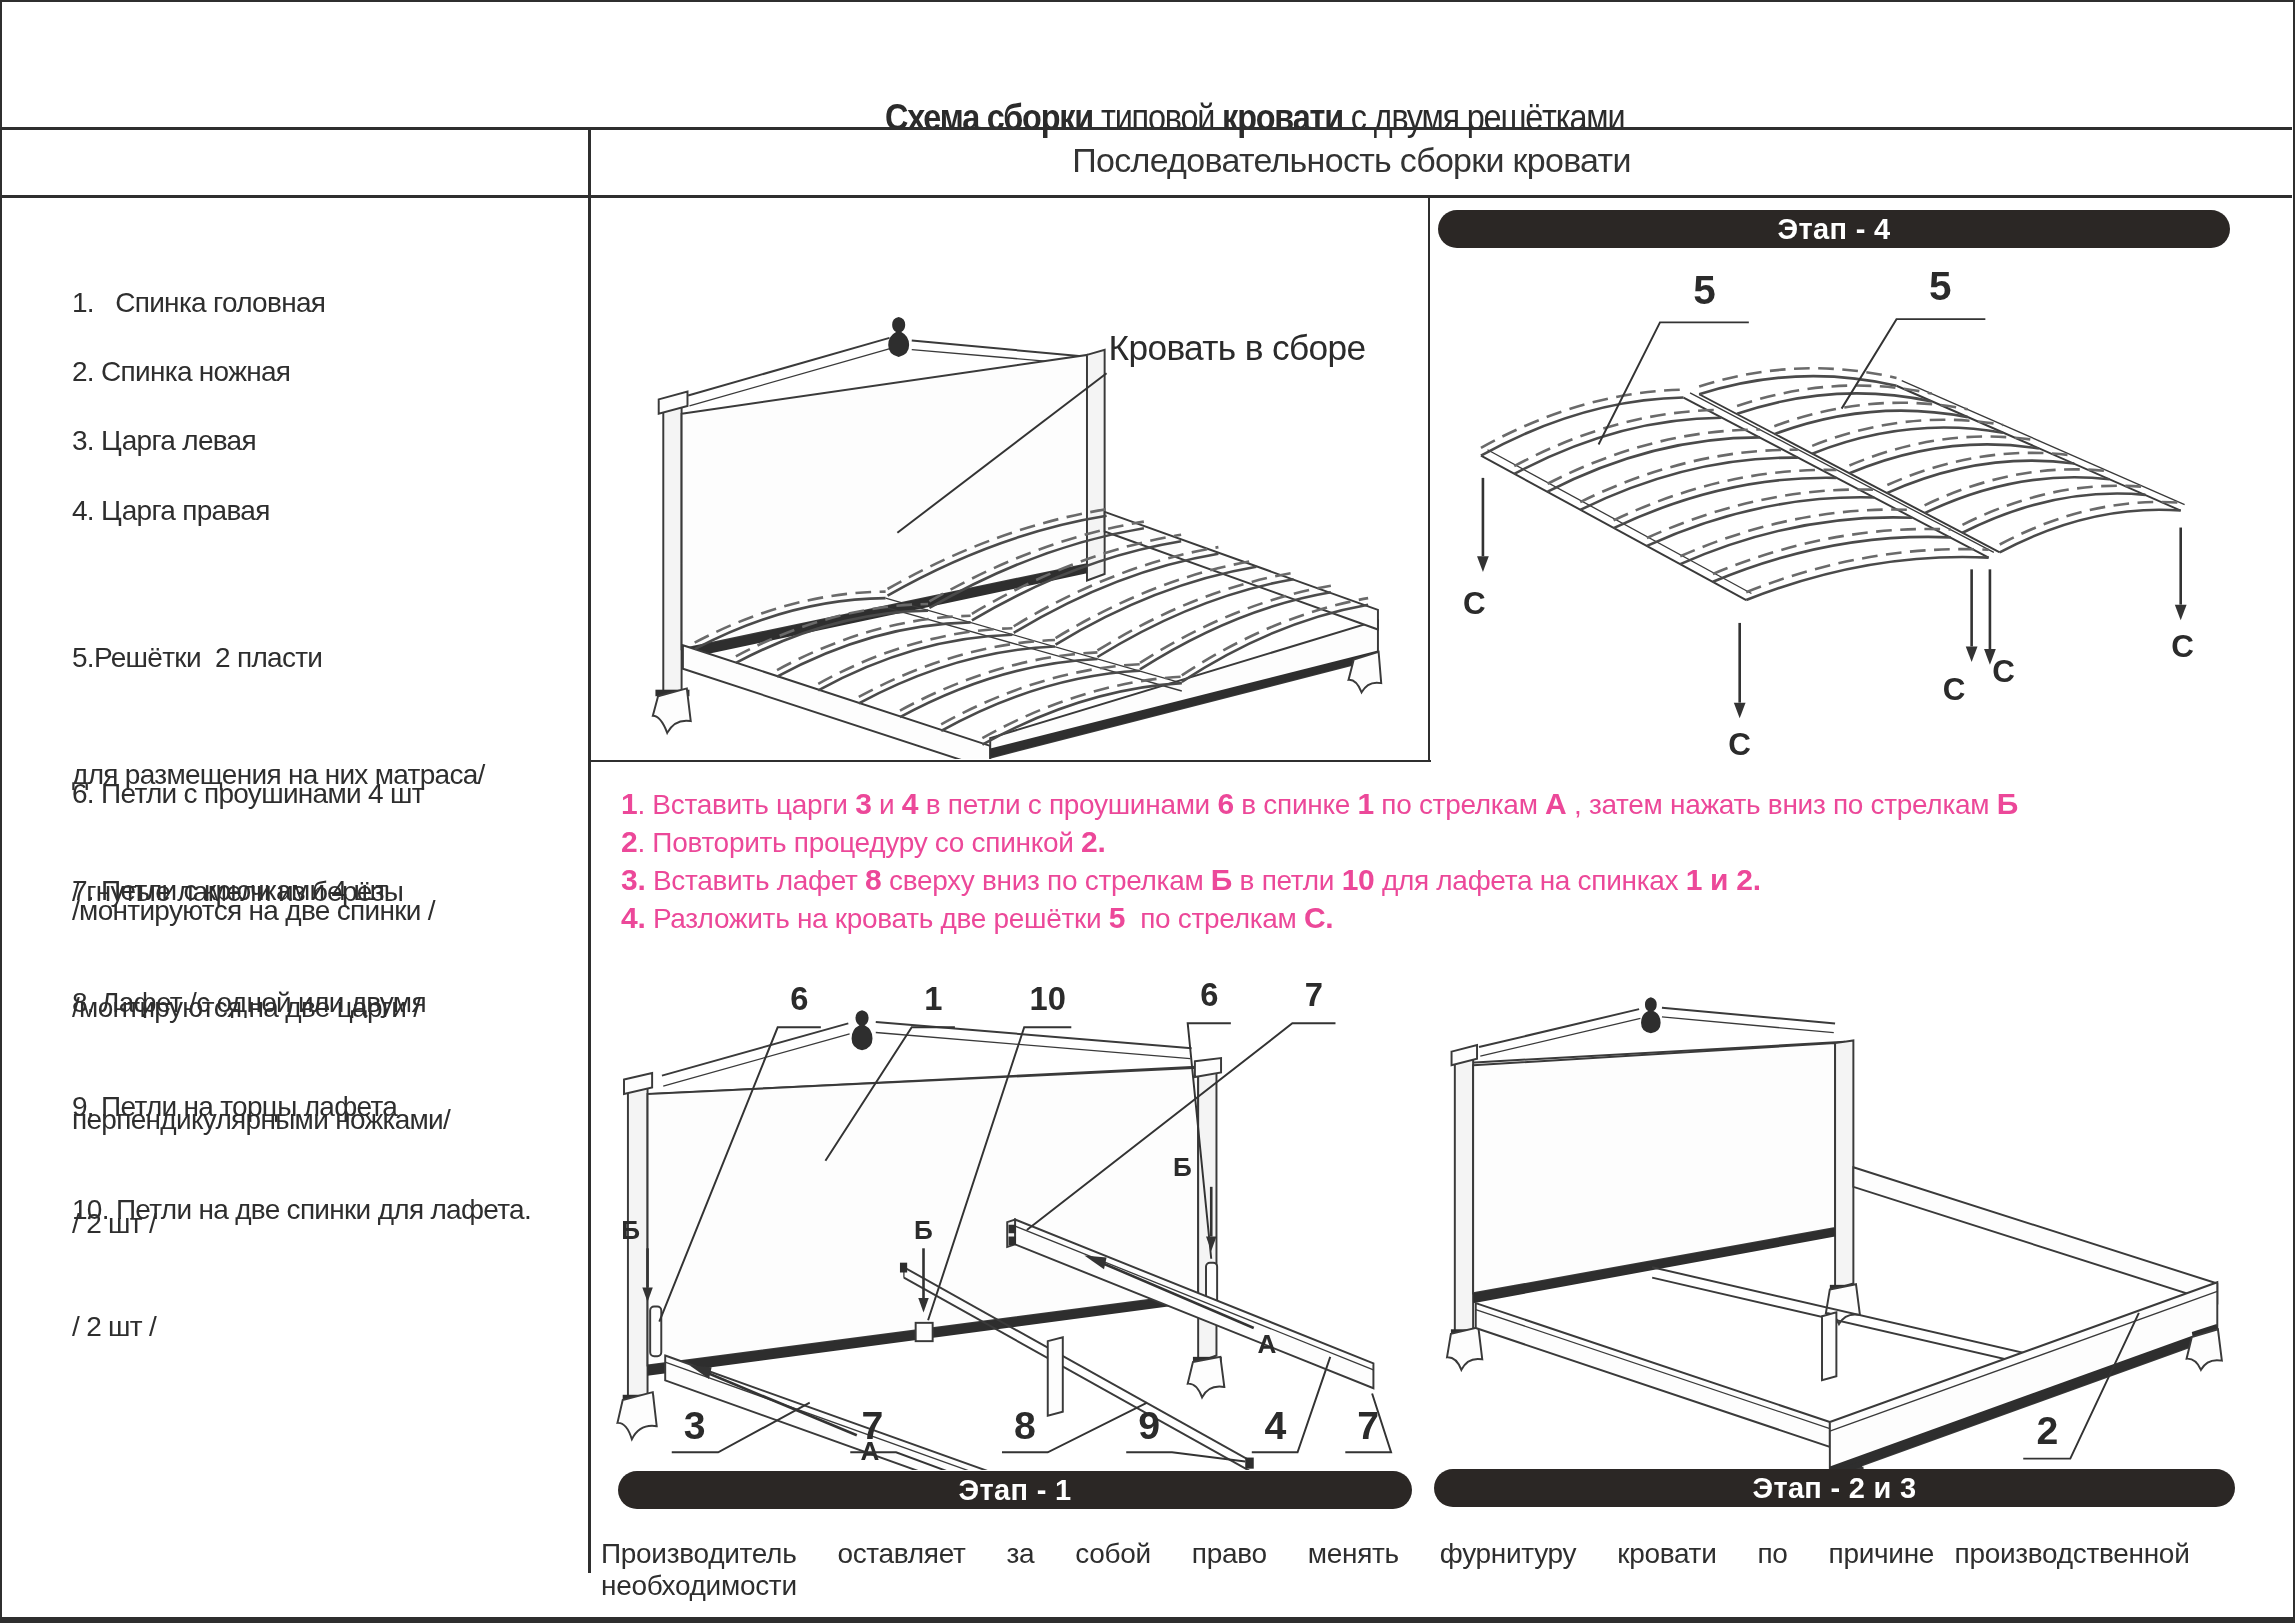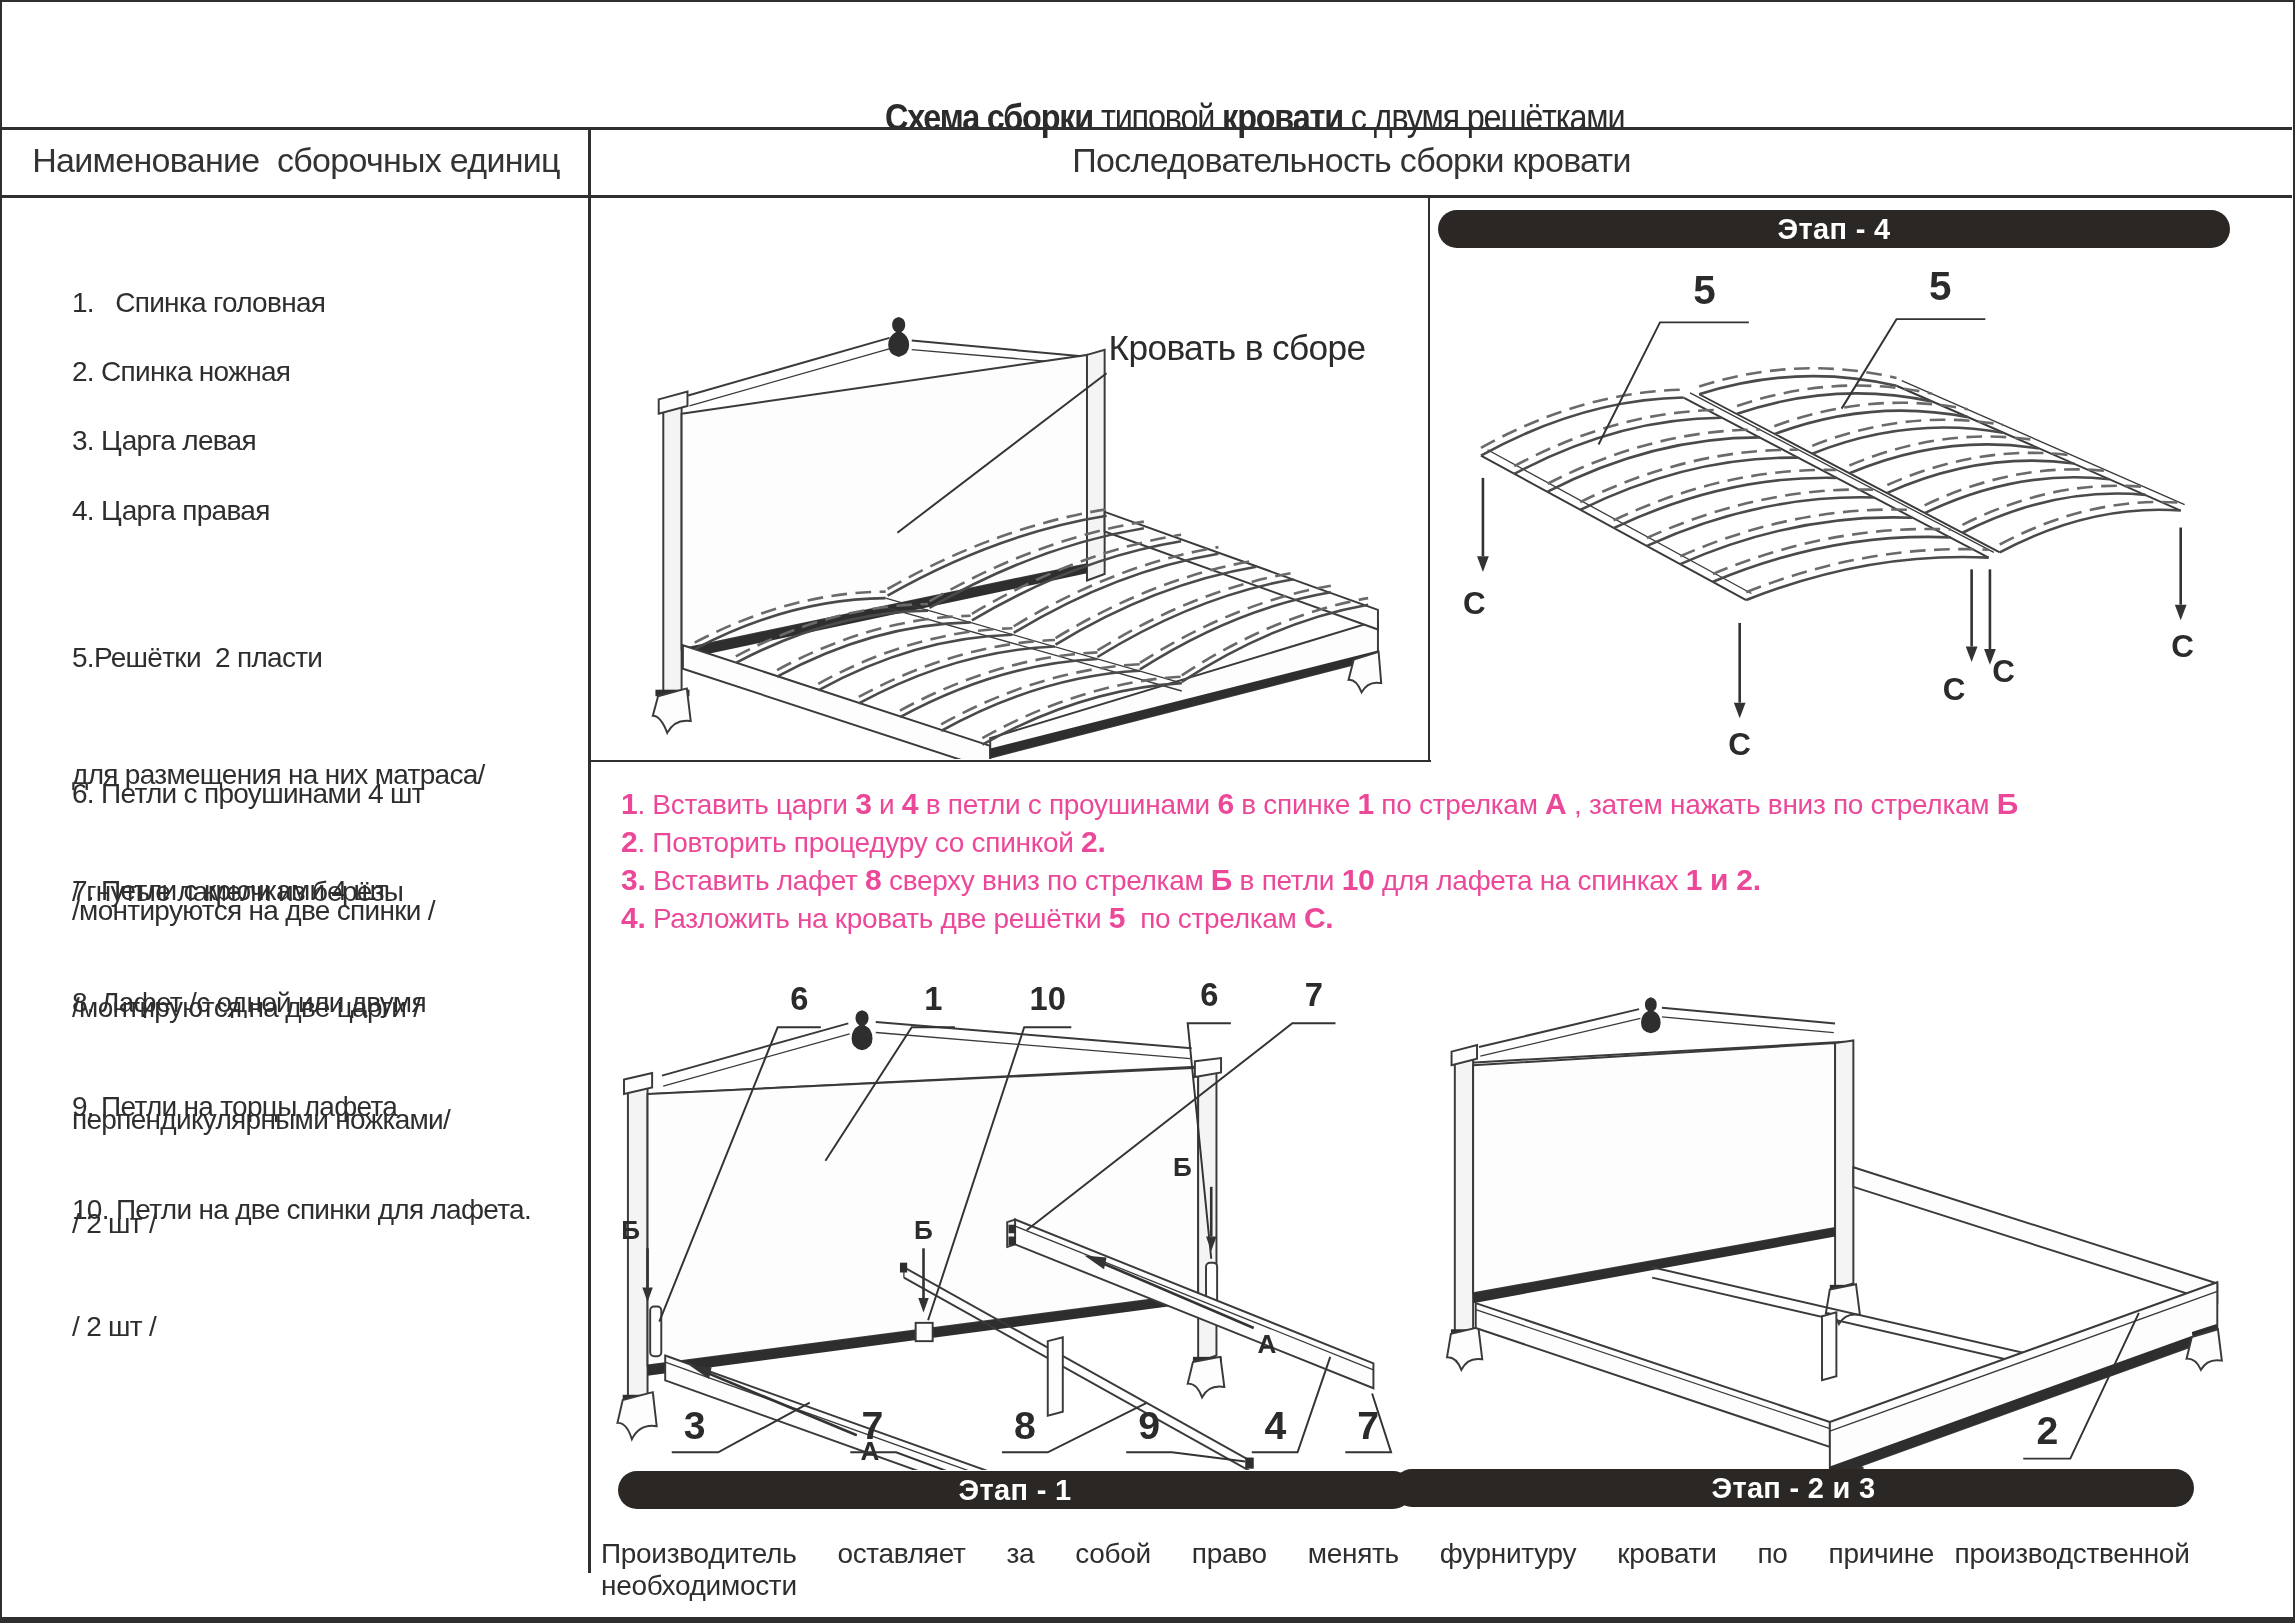--- a/index.html
+++ b/index.html
@@ -58,21 +58,20 @@
   <div class="title">
     <span class="inner"><span class="seg-b">Схема сборки</span><span> типовой </span><span class="seg-b">кровати</span><span> с двумя решётками</span></span>
   </div>
 
   <div class="hline" style="left:0;top:125px;width:2290px;"></div>
   <div class="hline" style="left:0;top:193px;width:2290px;"></div>
   <div class="vline" style="left:586px;top:125px;height:1446px;"></div>
   <div class="vline" style="left:1426px;top:193px;height:567px;width:2px;"></div>
   <div class="hline" style="left:586px;top:758px;width:843px;height:2px;"></div>
 
-  <div class="col-hdr" style="left:26px;width:536px;">Наименование  сборочных единиц</div>
   <div class="col-hdr" style="left:1039px;width:621px;">Последовательность сборки кровати</div>
 
   <div class="parts">
     <div class="item" style="top:281px"><div>1.   Спинка головная</div></div>
     <div class="item" style="top:350px"><div>2. Спинка ножная</div></div>
     <div class="item" style="top:419px"><div>3. Царга левая</div></div>
     <div class="item" style="top:489px"><div>4. Царга правая</div></div>
     <div class="item" style="top:558px">
       <div>5.Решётки  2 пласти</div>
       <div>для размещения на них матраса/</div>
@@ -392,20 +391,20 @@
     </g>
     <g>
       <text class="callout-big" x="945" y="775">2</text>
       <path class="leader" d="M908,798 L980,798 L1085,575"></path>
     </g>
   </svg>
 
   <div class="banner" style="left:616px;top:1469px;width:794px;justify-content:center;">
     <span>Этап - 1</span>
   </div>
-  <div class="banner" style="left:1391px;top:1467px;width:801px;">
+  <div class="banner" style="left:1432px;top:1467px;width:801px;">
     <span>Этап -  2 и 3</span>
   </div>
 
   <div class="footer">Производитель  оставляет  за  собой  право  менять  фурнитуру  кровати  по  причине производственной необходимости</div>
 
 </div>
 
 
 </body></html>

